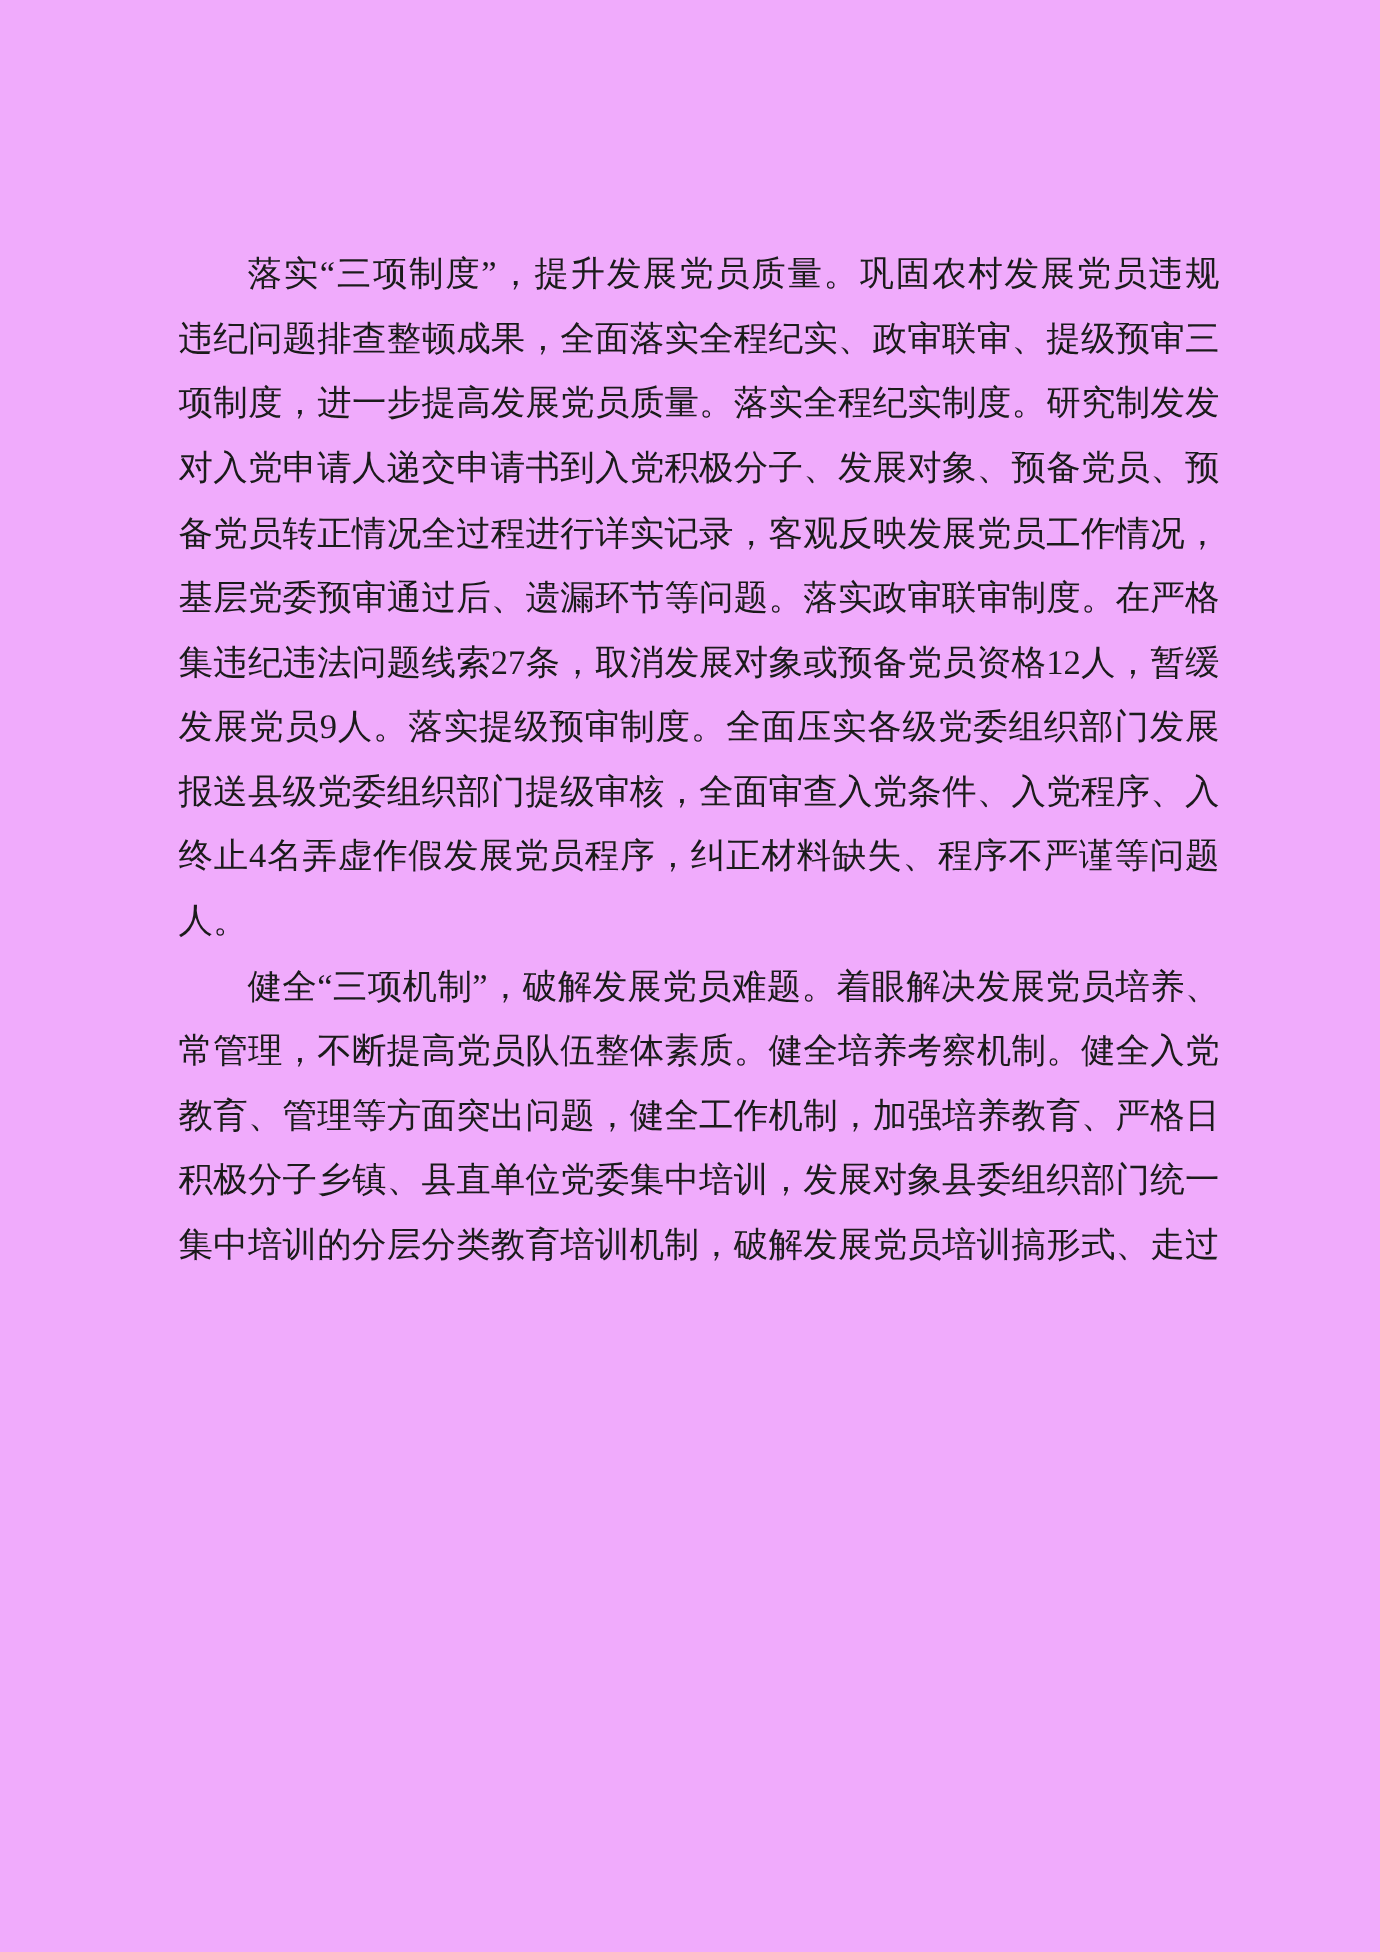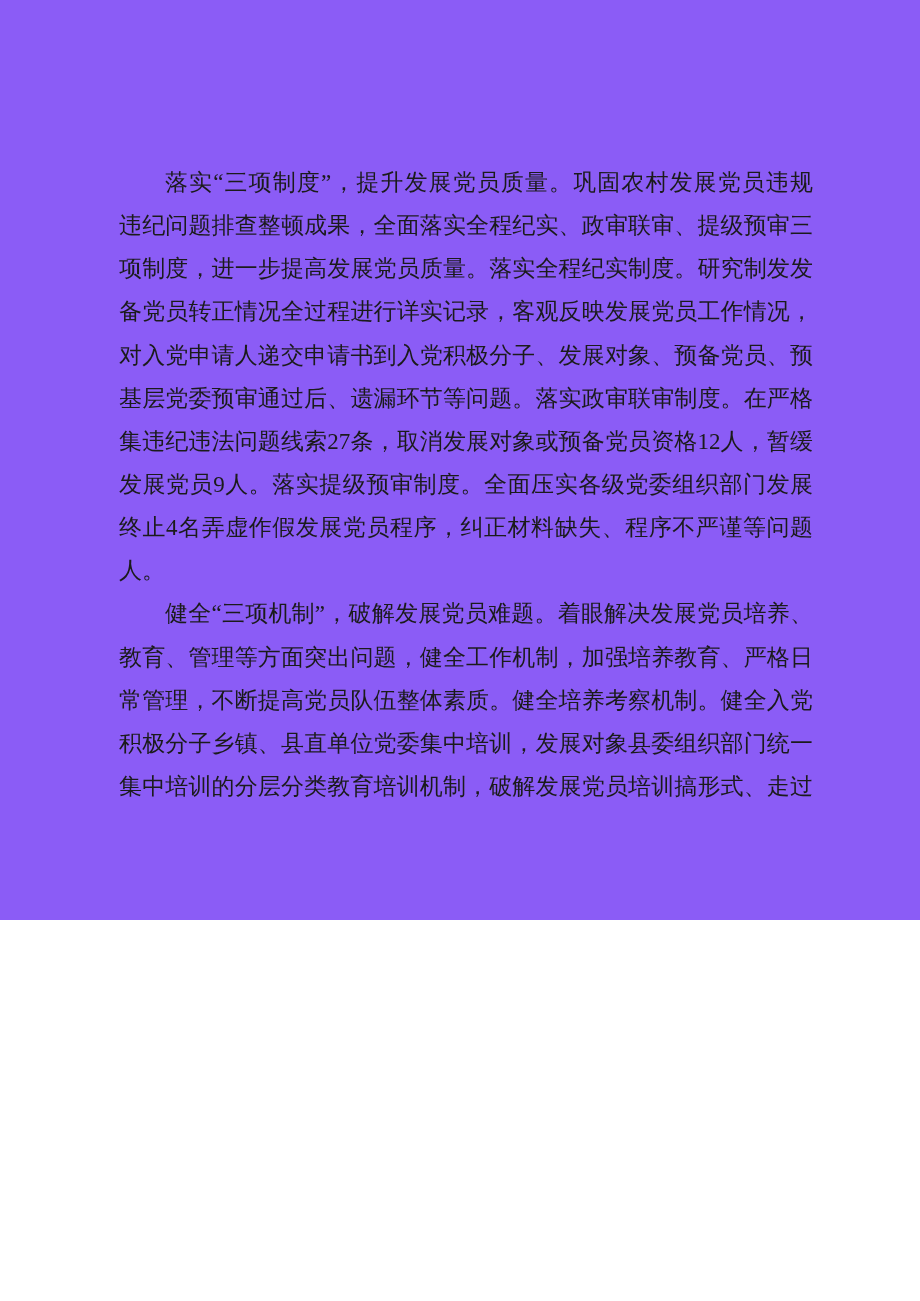--- a/index.html
+++ b/index.html
@@ -10,22 +10,22 @@
   body {
     width: 920px;
     height: 1301px;
     position: relative;
     overflow: hidden;
   }
   .page {
     position: absolute;
     left: 0; top: 0;
     width: 920px;
-    height: 920px;
-    background: #8b5cf6;
+    height: 1301px;
+    background: #f0abfc;
   }
   .text-block {
     position: absolute;
     left: 119px;
     top: 161px;
     width: 694px;
   }
   .text-line {
     font-family: "Liberation Serif", "DejaVu Serif", serif;
     font-size: 23px;
@@ -44,26 +44,27 @@
   }
 </style>
 </head>
 <body>
 
 <div class="page">
   <div class="text-block">
       <div class="text-line indent">落实“三项制度”，提升发展党员质量。巩固农村发展党员违规</div>
       <div class="text-line">违纪问题排查整顿成果，全面落实全程纪实、政审联审、提级预审三</div>
       <div class="text-line">项制度，进一步提高发展党员质量。落实全程纪实制度。研究制发发</div>
+      <div class="text-line">对入党申请人递交申请书到入党积极分子、发展对象、预备党员、预</div>
       <div class="text-line">备党员转正情况全过程进行详实记录，客观反映发展党员工作情况，</div>
-      <div class="text-line">对入党申请人递交申请书到入党积极分子、发展对象、预备党员、预</div>
       <div class="text-line">基层党委预审通过后、遗漏环节等问题。落实政审联审制度。在严格落</div>
       <div class="text-line">集违纪违法问题线索27条，取消发展对象或预备党员资格12人，暂缓</div>
       <div class="text-line">发展党员9人。落实提级预审制度。全面压实各级党委组织部门发展</div>
+      <div class="text-line">报送县级党委组织部门提级审核，全面审查入党条件、入党程序、入</div>
       <div class="text-line">终止4名弄虚作假发展党员程序，纠正材料缺失、程序不严谨等问题24</div>
       <div class="text-line no-fill">人。</div>
       <div class="text-line indent">健全“三项机制”，破解发展党员难题。着眼解决发展党员培养、</div>
+      <div class="text-line">常管理，不断提高党员队伍整体素质。健全培养考察机制。健全入党</div>
       <div class="text-line">教育、管理等方面突出问题，健全工作机制，加强培养教育、严格日</div>
-      <div class="text-line">常管理，不断提高党员队伍整体素质。健全培养考察机制。健全入党</div>
       <div class="text-line">积极分子乡镇、县直单位党委集中培训，发展对象县委组织部门统一</div>
       <div class="text-line">集中培训的分层分类教育培训机制，破解发展党员培训搞形式、走过</div>
     </div>
 </div>
 
 </body></html>

